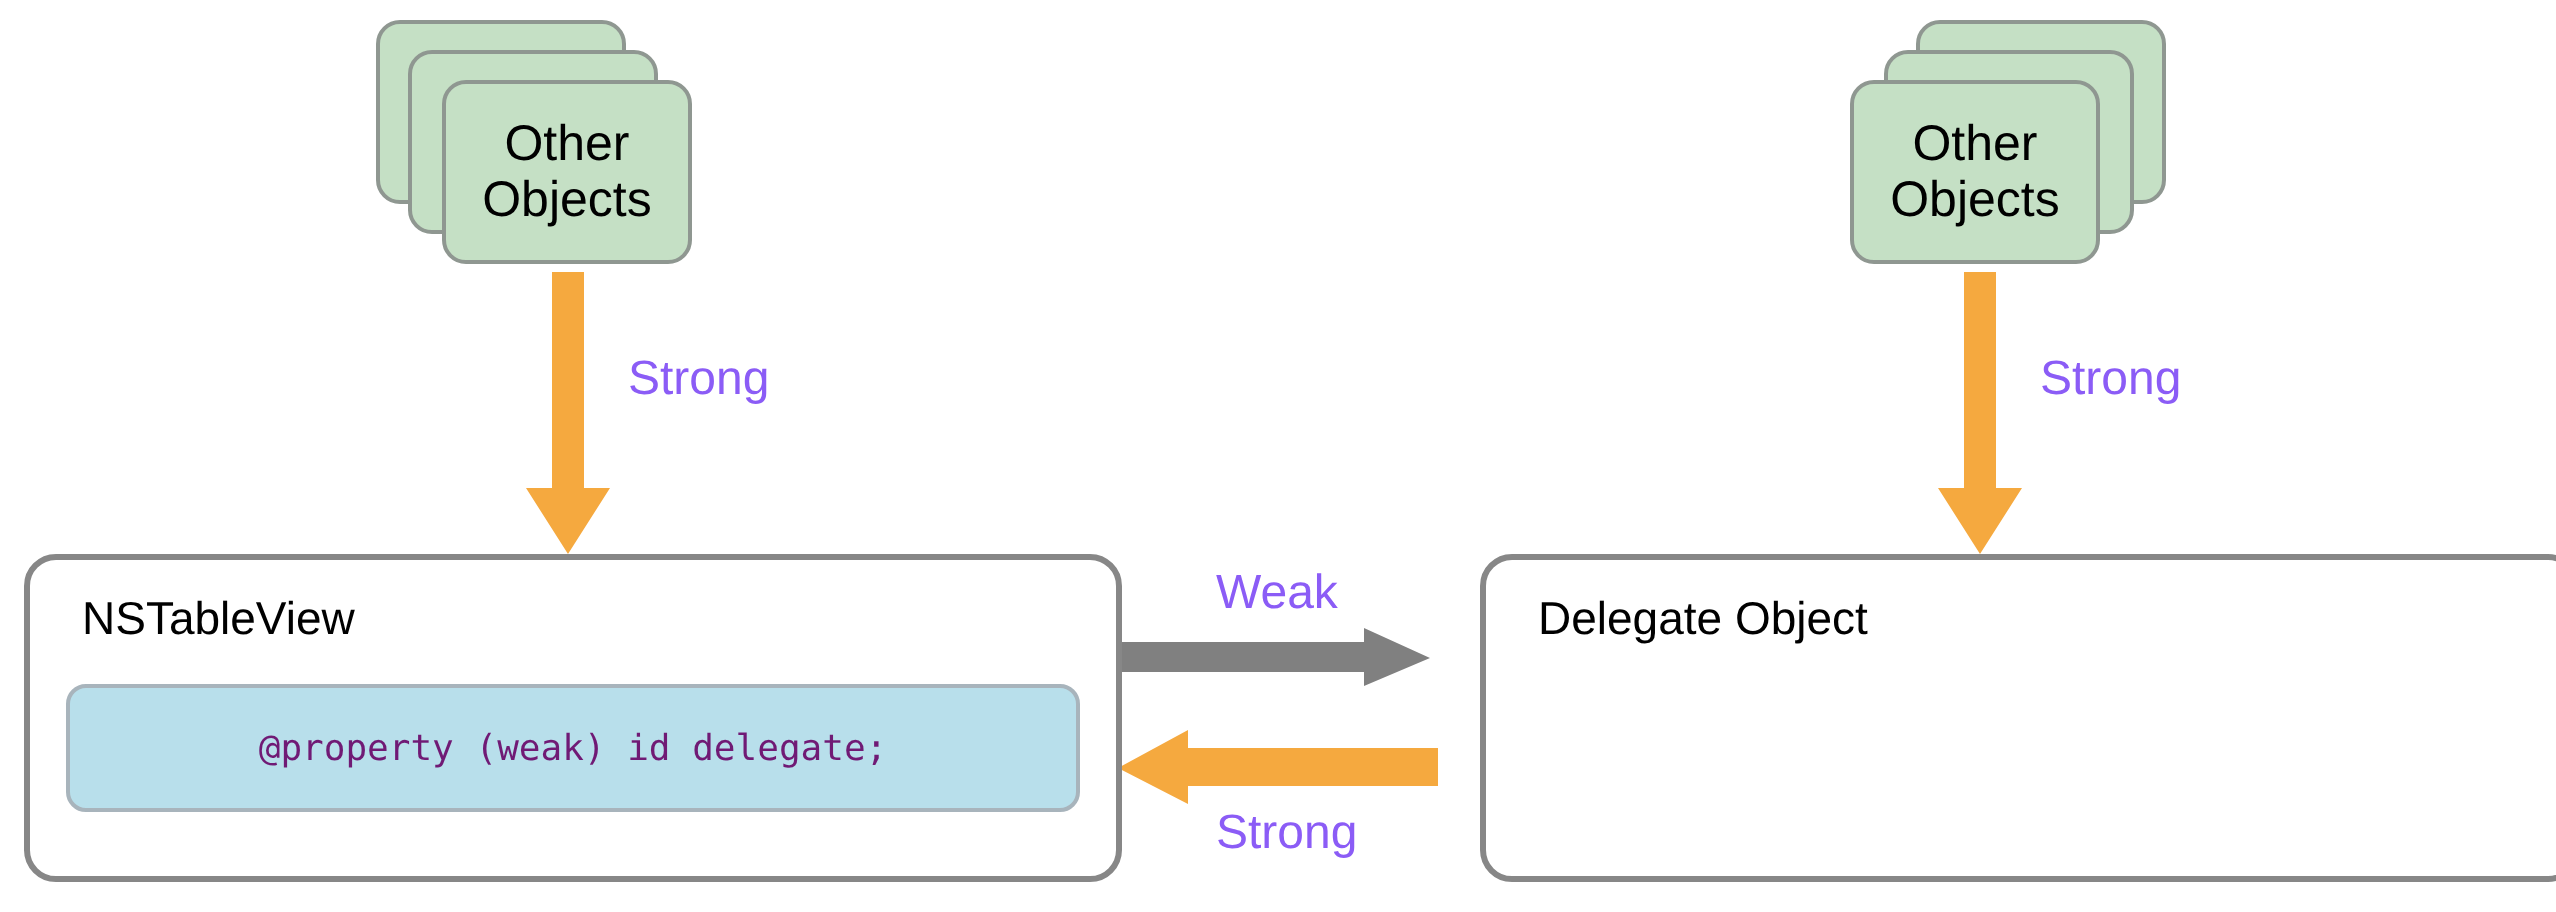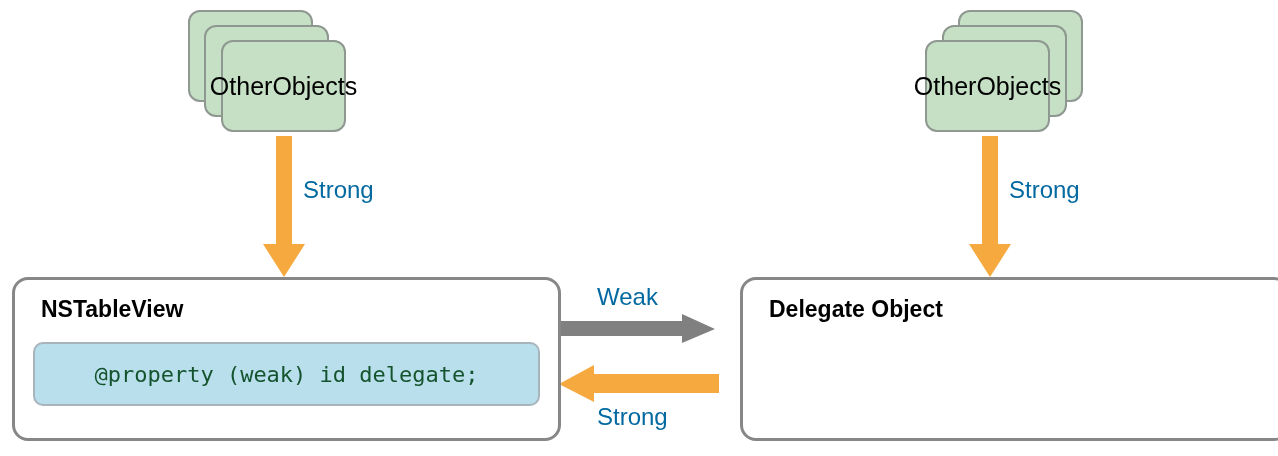--- a/index.html
+++ b/index.html
@@ -37,20 +37,21 @@
   .stack-left .card-back2 { left: 0px;  top: 0px;  }
   .stack-left .card-back1 { left: 16px; top: 15px; }
   .stack-left .card-front { left: 33px; top: 30px; }
   
   .stack-right .card-back2 { left: 33px; top: 0px;  }
   .stack-right .card-back1 { left: 17px; top: 15px; }
   .stack-right .card-front { left: 0px;  top: 30px; }
 
   .stack .card-front {
     display: flex;
+    flex-direction: column;
     align-items: center;
     justify-content: center;
     line-height: 1.12;
     font-size: 25px;
     color: #000000;
     z-index: 3;
   }
   .stack .card-back1 { z-index: 2; }
   .stack .card-back2 { z-index: 1; }
 
@@ -62,51 +63,51 @@
     border: 3px solid #878787;
     border-radius: 16px;
   }
   .objbox-title {
     position: absolute;
     left: 26px;
     top: 16px;
     font-size: 23px;
     color: #000000;
     white-space: nowrap;
-    font-weight: bold;
   }
   .codebox {
     position: absolute;
     left: 18px;
     right: 18px;
     top: 62px;
     height: 64px;
     box-sizing: border-box;
     background: #b8dfeb;
     border: 2px solid #a8b4bc;
     border-radius: 10px;
     display: flex;
     align-items: center;
     justify-content: center;
     font-family: "DejaVu Sans Mono", monospace;
-    font-size: 22px;
-    color: #14532d;
+    font-size: 18px;
+    color: #701a75;
     white-space: nowrap;
   }
 
   
   .arrow { position: absolute; }
   .arrow svg { display: block; }
 
   
   .arrow-label {
     position: absolute;
     font-size: 24px;
-    color: #0369a1;
+    color: #8b5cf6;
     white-space: nowrap;
+    margin-left: 11px;
   }
 </style>
 </head>
 <body>
 
 <div id="canvas">
 
   <div class="stack stack-left" style="left:188px; top:10px;">
     <div class="card card-back2"></div>
     <div class="card card-back1"></div>

